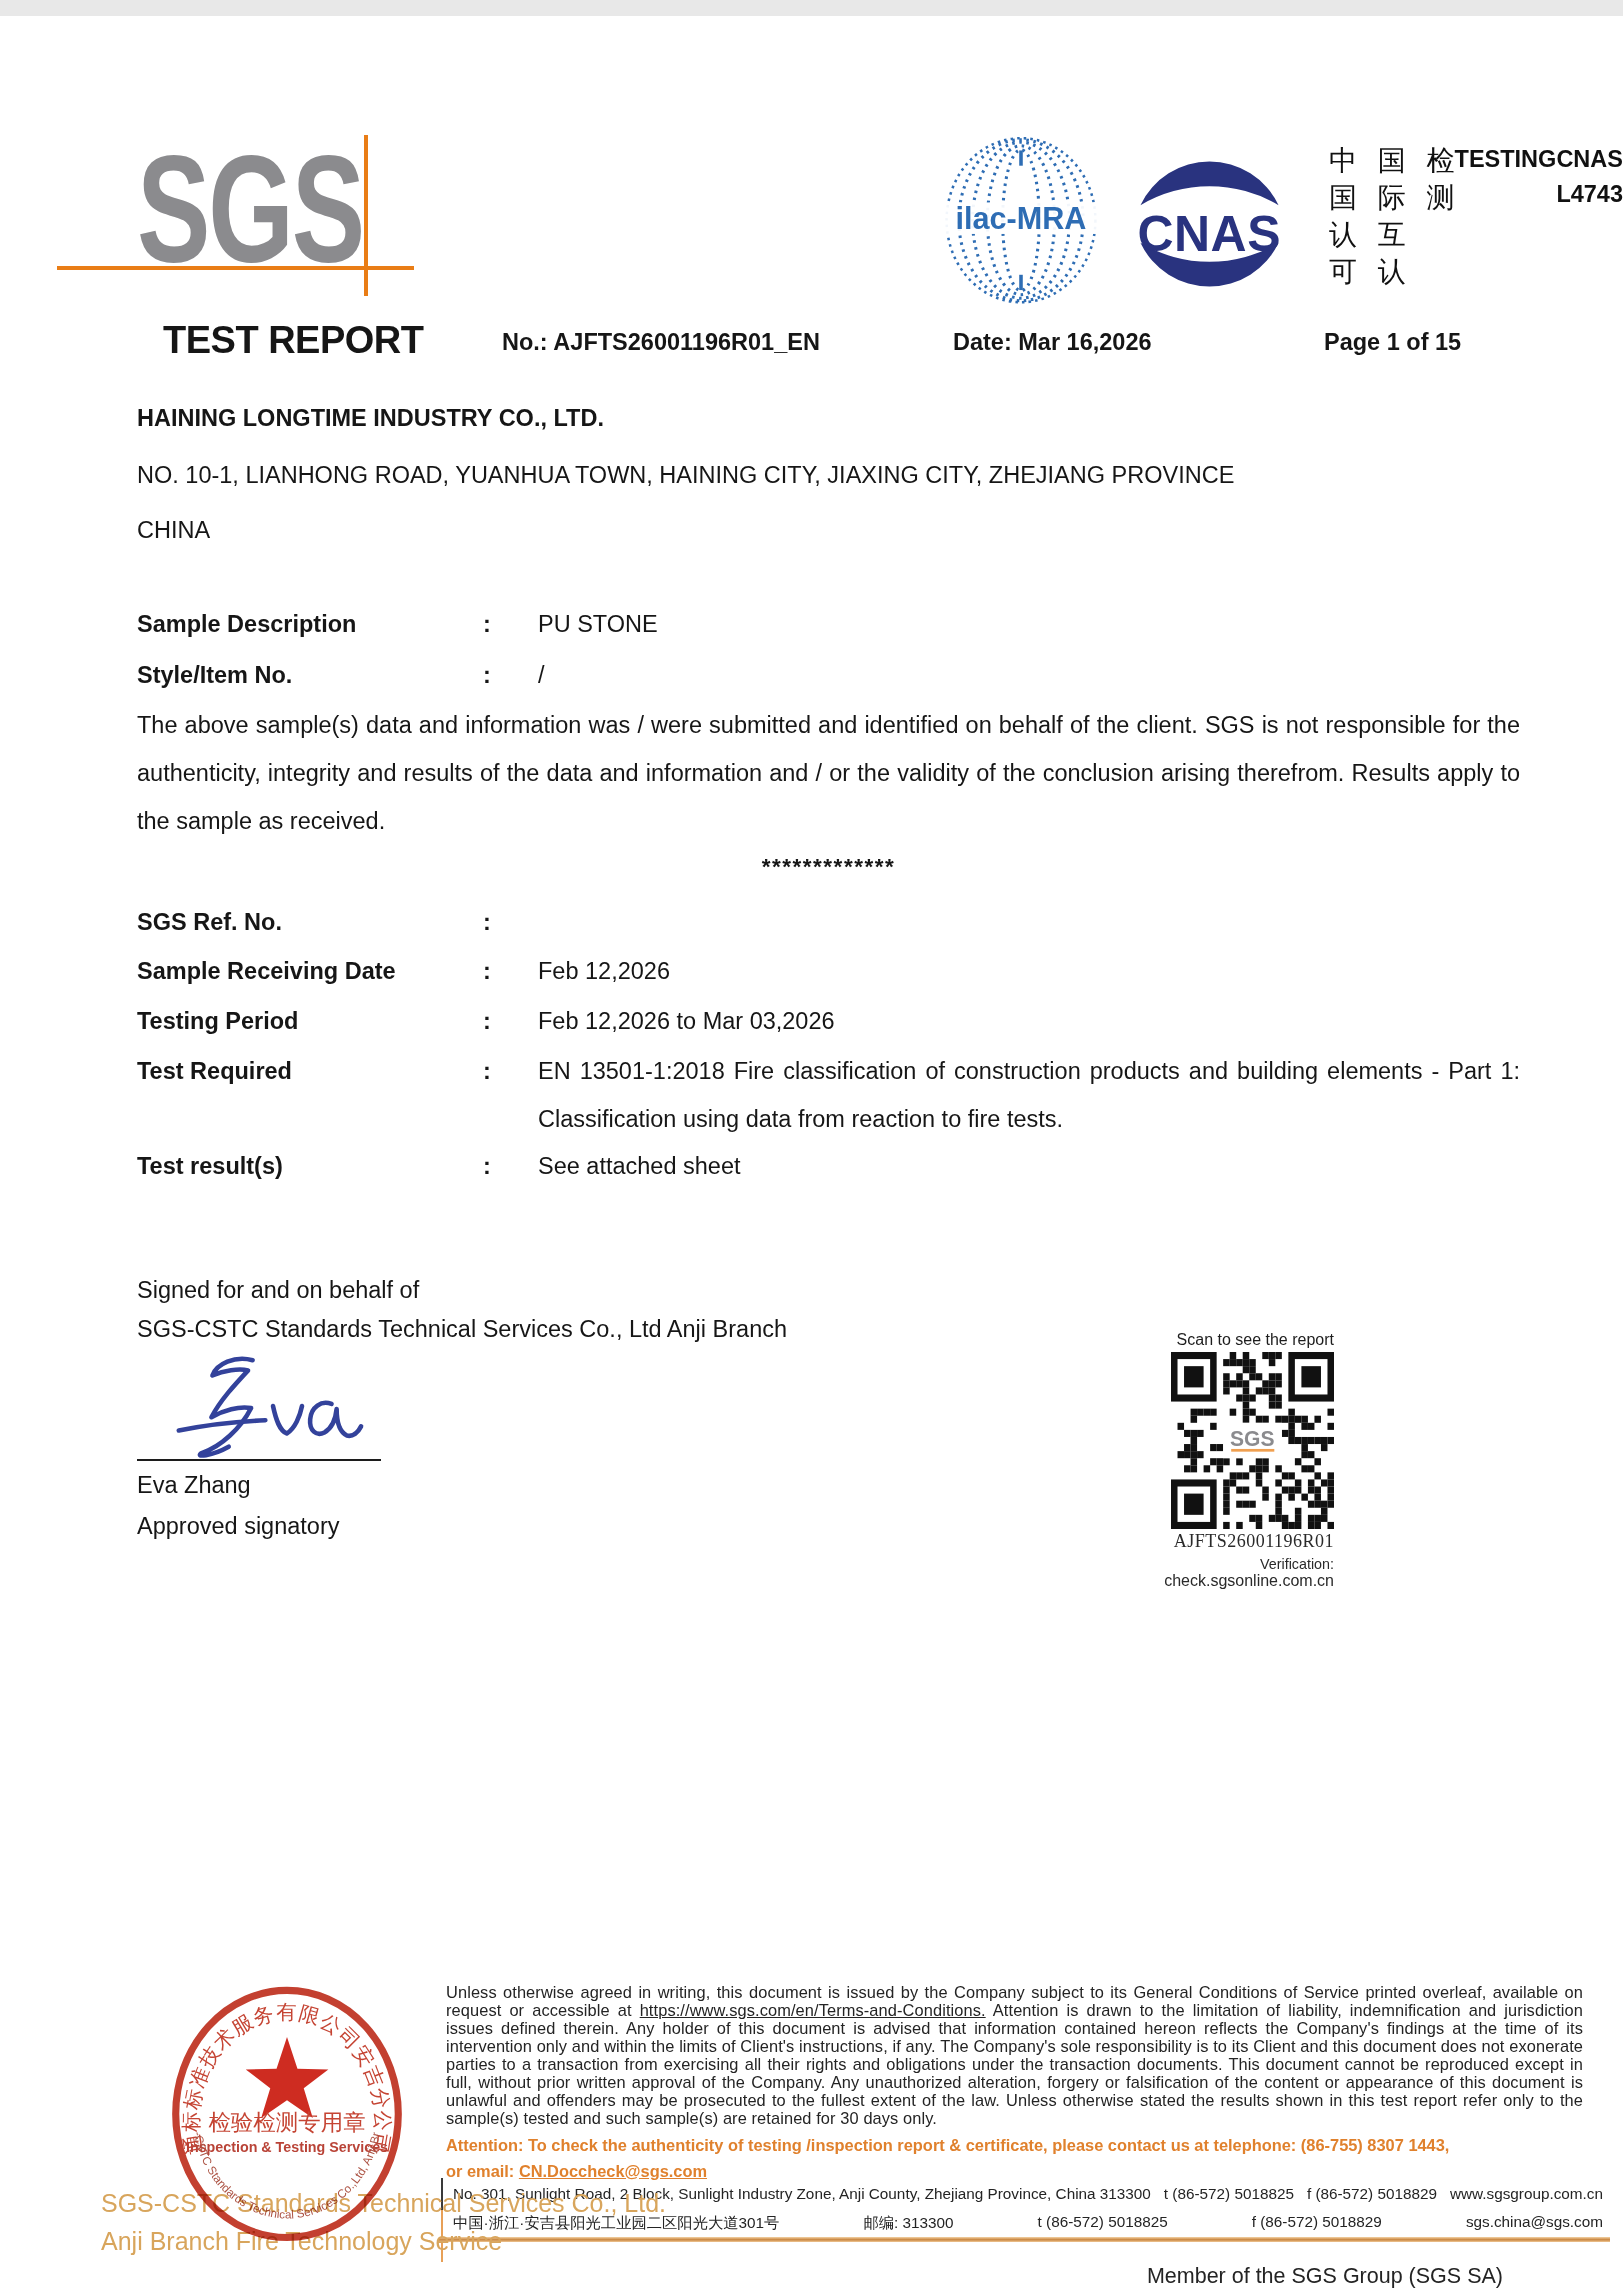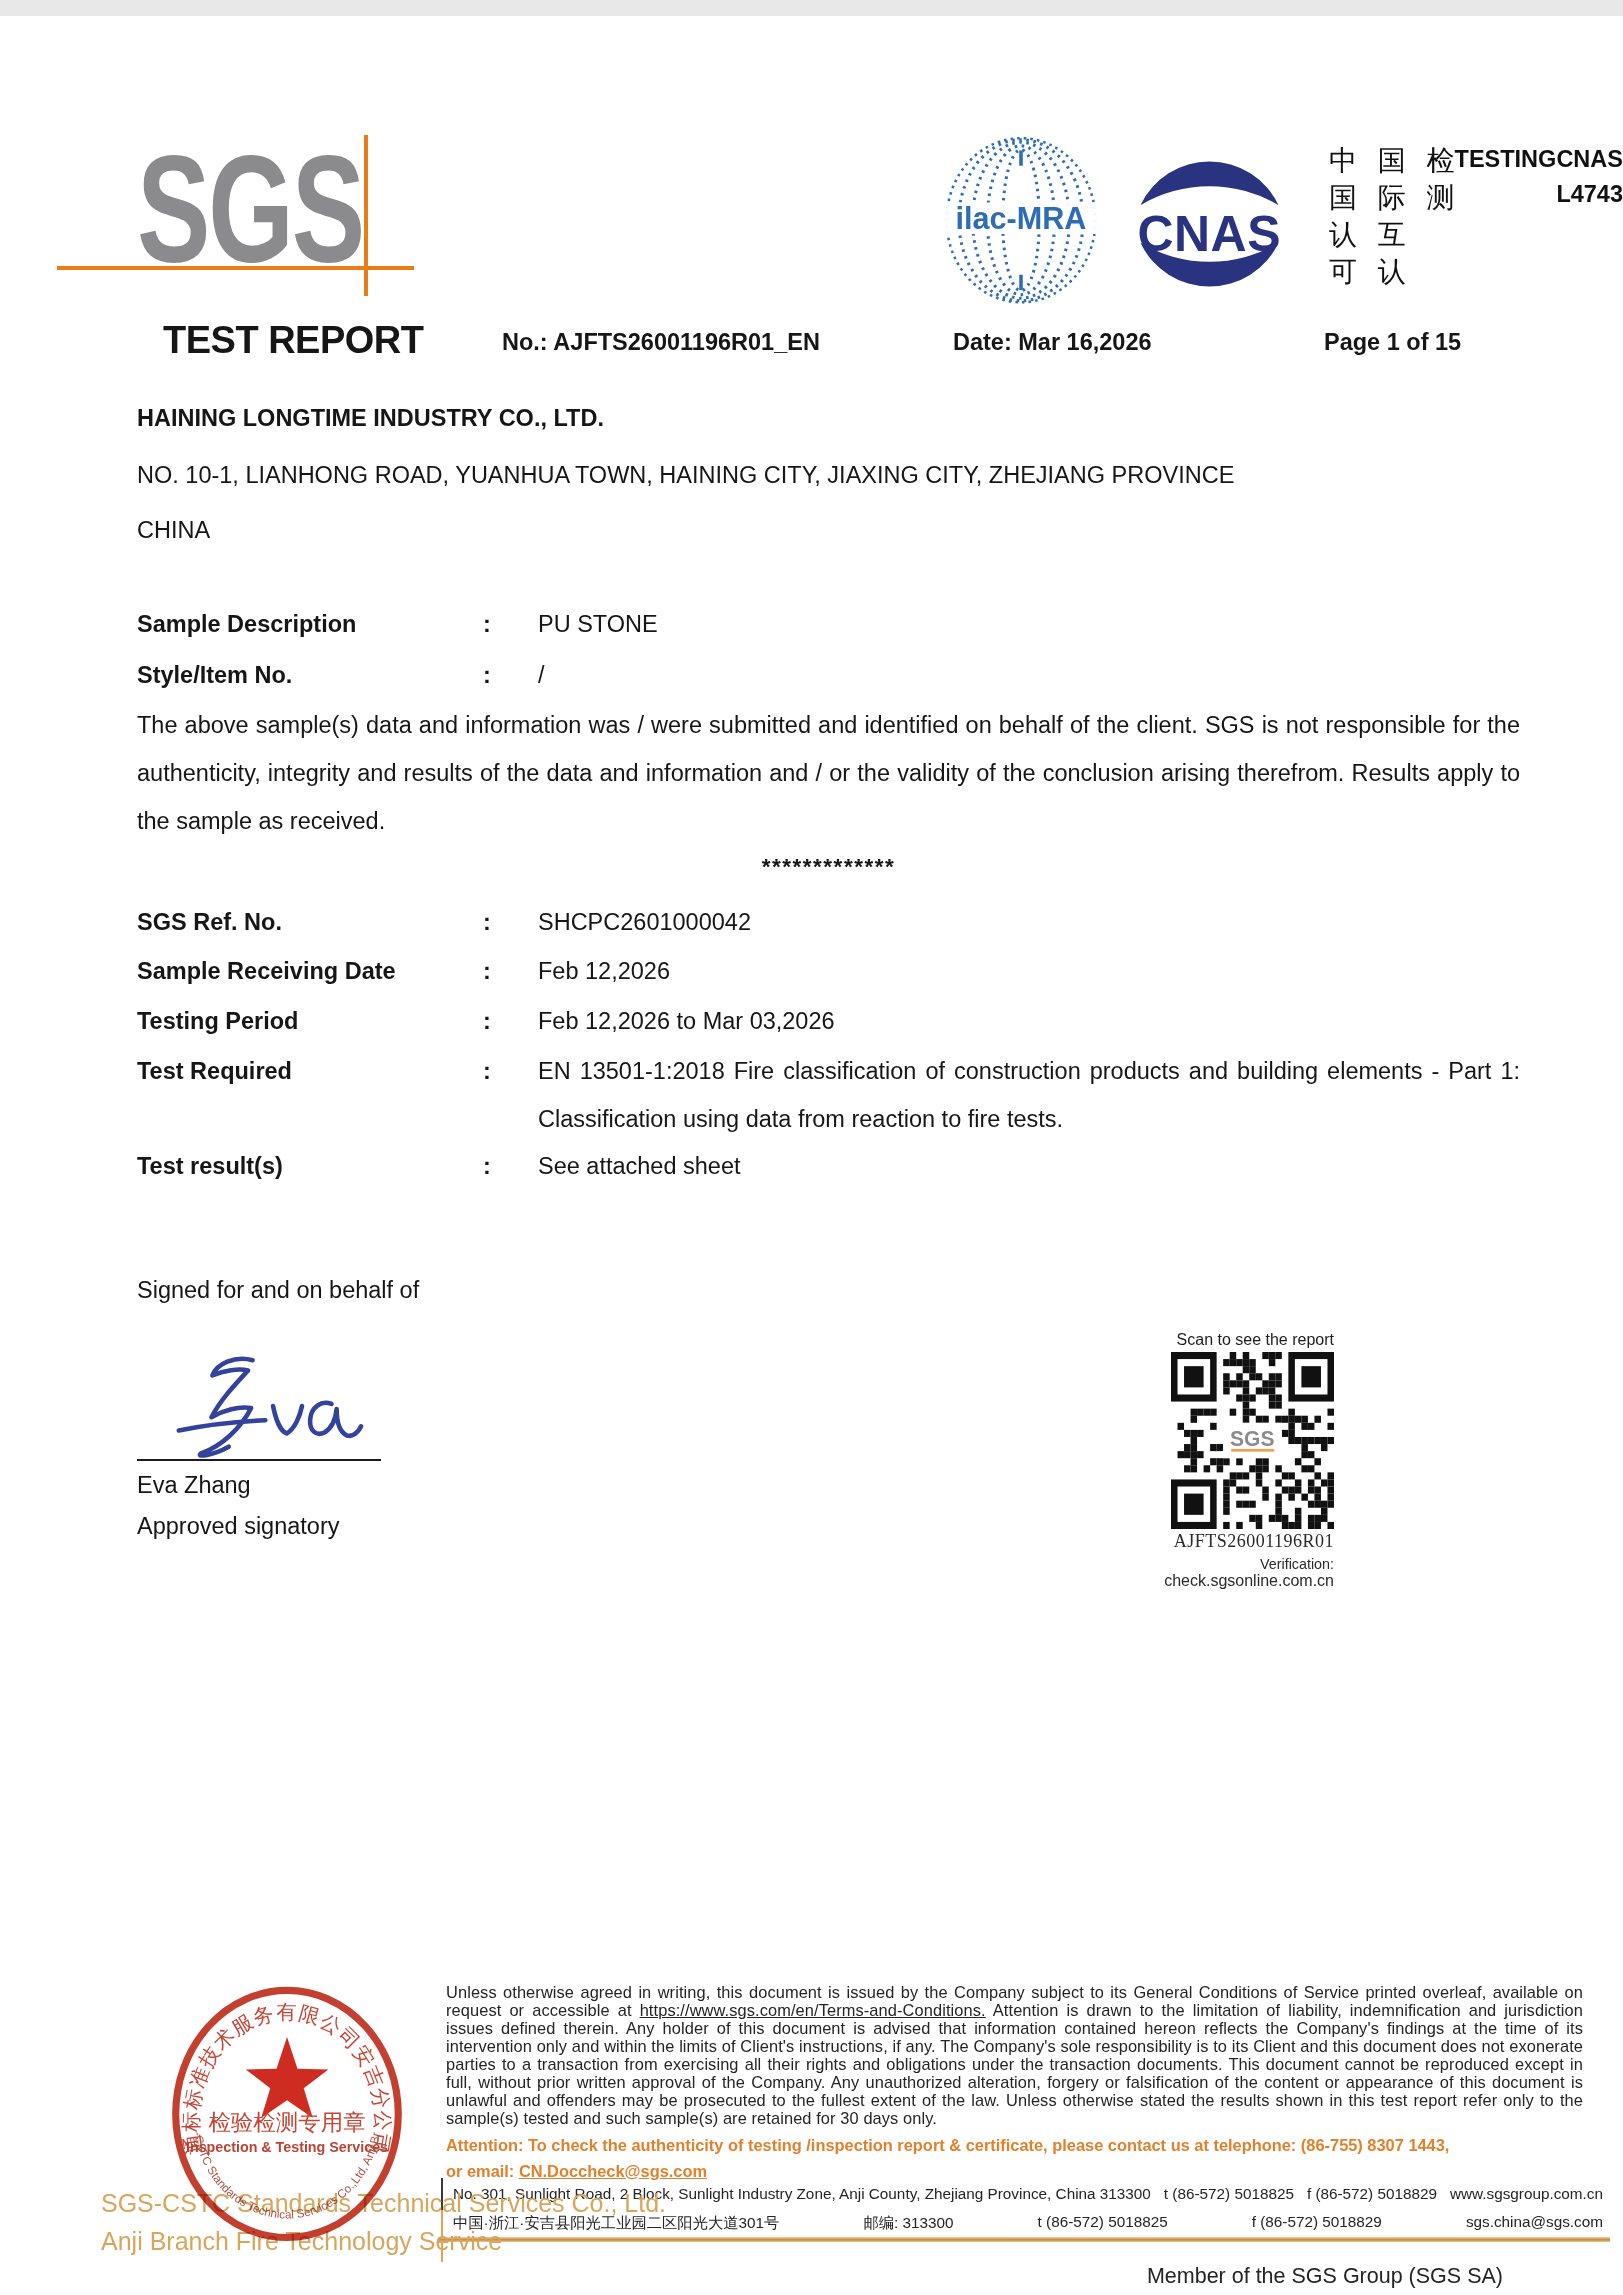--- a/index.html
+++ b/index.html
@@ -112,21 +112,20 @@
     <span class="cln">:</span>
     <span class="val">/</span>
   </div>
 
   <div class="para" style="top:685px">The above sample(s) data and information was / were submitted and identified on behalf of the client. SGS is not responsible for the authenticity, integrity and results of the data and information and / or the validity of the conclusion arising therefrom. Results apply to the sample as received.</div>
   <div class="stars" style="top:838px">*************</div>
 
   <div class="row" style="top:891px">
     <span class="lbl">SGS Ref. No.</span>
     <span class="cln">:</span>
-    <span class="val">SHCPC2601000042</span>
   </div>
   <div class="row" style="top:940px">
     <span class="lbl">Sample Receiving Date</span>
     <span class="cln">:</span>
     <span class="val">Feb 12,2026</span>
   </div>
   <div class="row" style="top:990px">
     <span class="lbl">Testing Period</span>
     <span class="cln">:</span>
     <span class="val">Feb 12,2026 to Mar 03,2026</span>
@@ -136,20 +135,21 @@
     <span class="cln">:</span>
     <span class="val">EN 13501-1:2018 Fire classification of construction products and building elements - Part 1: Classification using data from reaction to fire tests.</span>
   </div>
   <div class="row" style="top:1135px">
     <span class="lbl">Test result(s)</span>
     <span class="cln">:</span>
     <span class="val">See attached sheet</span>
   </div>
 
   <div class="line46" style="top:1259px">Signed for and on behalf of</div>
+  <div class="line46" style="top:1298px">SGS-CSTC Standards Technical Services Co., Ltd Anji Branch</div>
 
   <svg class="sig-svg" width="220" height="112" viewBox="0 0 430 220">
     <g fill="none" stroke="#33429b" stroke-width="9" stroke-linecap="round" stroke-linejoin="round">
       <path d="M175,22 C140,12 104,30 96,52 C118,42 148,38 166,42 C140,70 112,100 94,134 C118,120 148,112 172,116 C152,156 112,192 76,204 C58,214 96,210 128,192"></path>
       <path d="M30,160 C80,150 150,142 200,140"></path>
       <path d="M215,112 C221,140 228,160 242,166 C258,156 268,132 272,112"></path>
       <path d="M330,108 C310,100 290,114 288,138 C286,160 300,172 316,164 C330,156 338,138 340,118 C340,142 344,162 360,170 C372,173 382,164 388,152"></path>
     </g>
   </svg>
 

